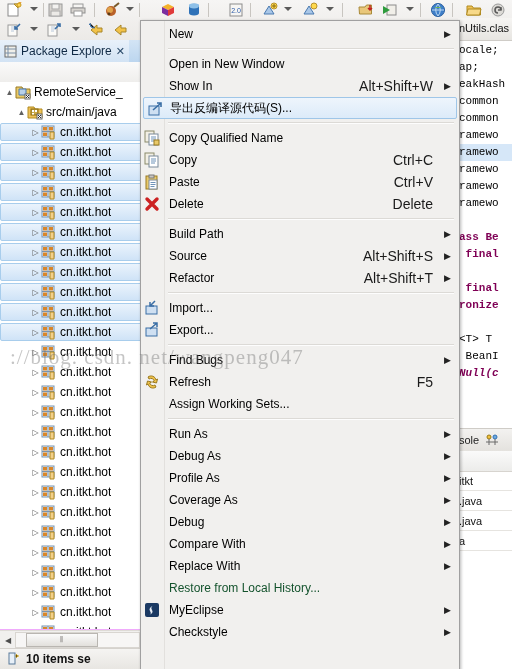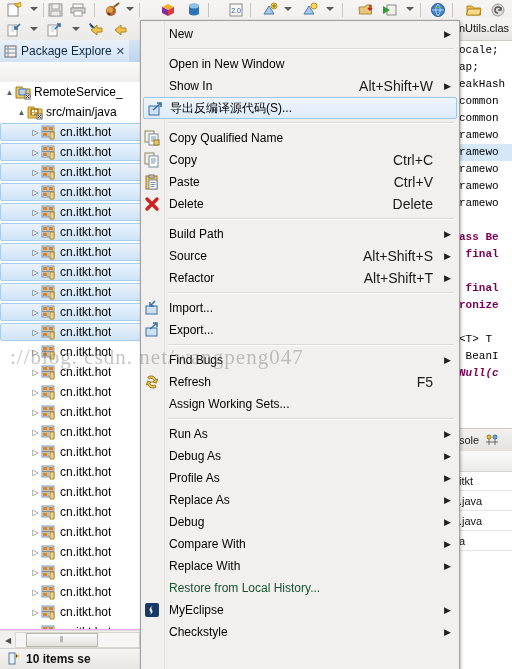--- a/index.html
+++ b/index.html
@@ -780,21 +780,21 @@
         </div>
         <div class="mi">
           <span class="mlabel">Debug As</span>
           <span class="marrow">▶</span>
         </div>
         <div class="mi">
           <span class="mlabel">Profile As</span>
           <span class="marrow">▶</span>
         </div>
         <div class="mi">
-          <span class="mlabel">Replace As</span>
+          <span class="mlabel">Coverage As</span>
           <span class="marrow">▶</span>
         </div>
         <div class="mi">
           <span class="mlabel">Debug</span>
           <span class="marrow">▶</span>
         </div>
         <div class="mi">
           <span class="mlabel">Compare With</span>
           <span class="marrow">▶</span>
         </div>

